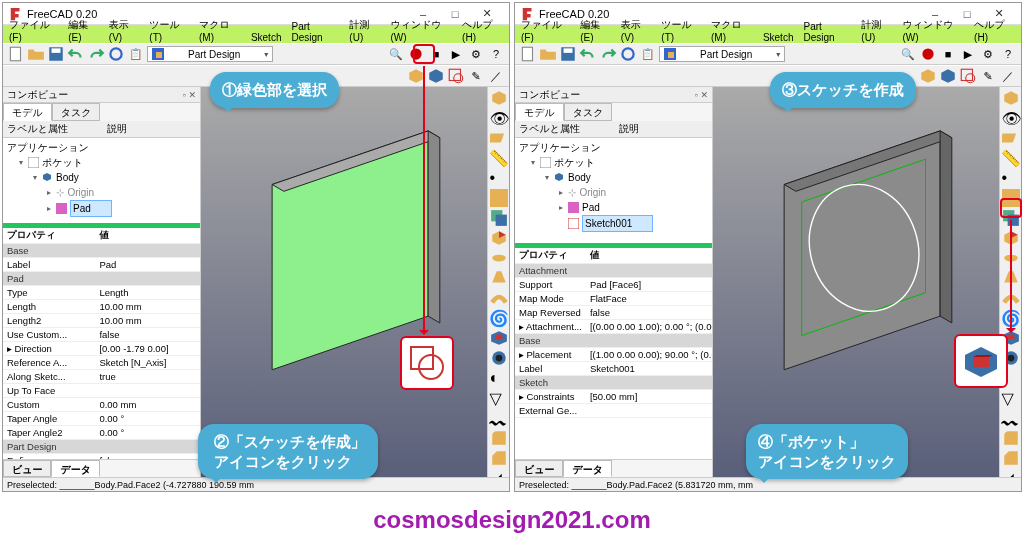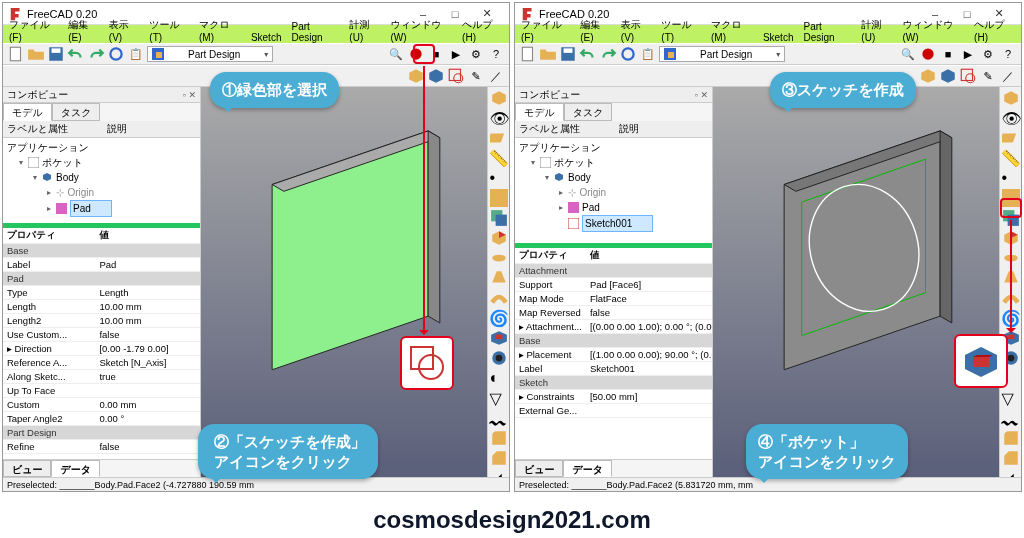--- a/index.html
+++ b/index.html
@@ -38,21 +38,21 @@
 .rtools .ic { width:18px; height:18px; }
 .status { height:14px; font-size:9px; background:#f0f0f0; border-top:1px solid #ccc; padding:0 4px; display:flex; align-items:center; white-space:nowrap; overflow:hidden; }
 .annot { position:absolute; background:#4badd3; color:#fff; font-size:15px; font-weight:bold; padding:8px 12px; border-radius:16px; line-height:1.3; box-shadow:0 2px 4px rgba(0,0,0,.3); z-index:30; }
 .annot::before { content:""; position:absolute; width:0; height:0; }
 .annot.tl-up::before { left:12px; bottom:-10px; border:6px solid transparent; border-top-color:#4badd3; }
 .redbox { position:absolute; border:2px solid #e2001a; border-radius:4px; z-index:25; }
 .arrow { position:absolute; background:#e2001a; z-index:24; }
 .arrow.v { width:2px; }
 .arrow.v::after { content:""; position:absolute; bottom:-6px; left:-4px; border:5px solid transparent; border-top-color:#e2001a; }
 .bigicon { position:absolute; width:54px; height:54px; background:#fff; border:2px solid #e2001a; border-radius:6px; display:flex; align-items:center; justify-content:center; z-index:26; }
-.watermark { position:absolute; left:0; right:0; bottom:4px; text-align:center; font-size:24px; font-weight:bold; color:#0f172a; font-family:Arial,sans-serif; }
+.watermark { position:absolute; left:0; right:0; bottom:4px; text-align:center; font-size:24px; font-weight:bold; color:#a21caf; font-family:Arial,sans-serif; }
 svg { display:block; }
 </style>
 </head>
 <body>
 
 <div class="stage">
 
   <div class="app">
     <div class="titlebar">
       <svg class="icon" viewBox="0 0 16 16">
@@ -238,20 +238,24 @@
                   <td>Along Sketc...</td>
                   <td>true</td>
                 </tr>
             <tr>
                   <td>Up To Face</td>
                   <td></td>
                 </tr>
             <tr>
                   <td>Custom</td>
                   <td>0.00 mm</td>
+                </tr>
+            <tr>
+                  <td>Taper Angle</td>
+                  <td>0.00 °</td>
                 </tr>
             <tr>
                   <td>Taper Angle2</td>
                   <td>0.00 °</td>
                 </tr>
             <tr class="grp">
                   <td colspan="2">Part Design</td>
                 </tr>
             <tr>
                   <td>Refine</td>

